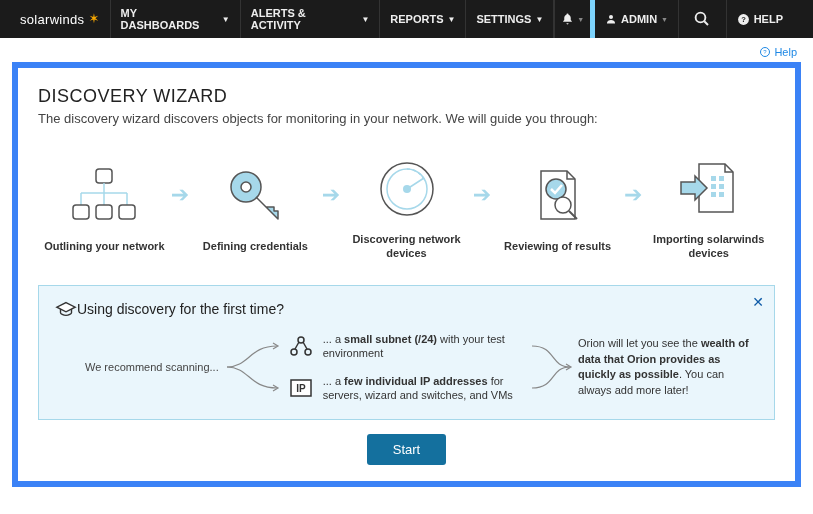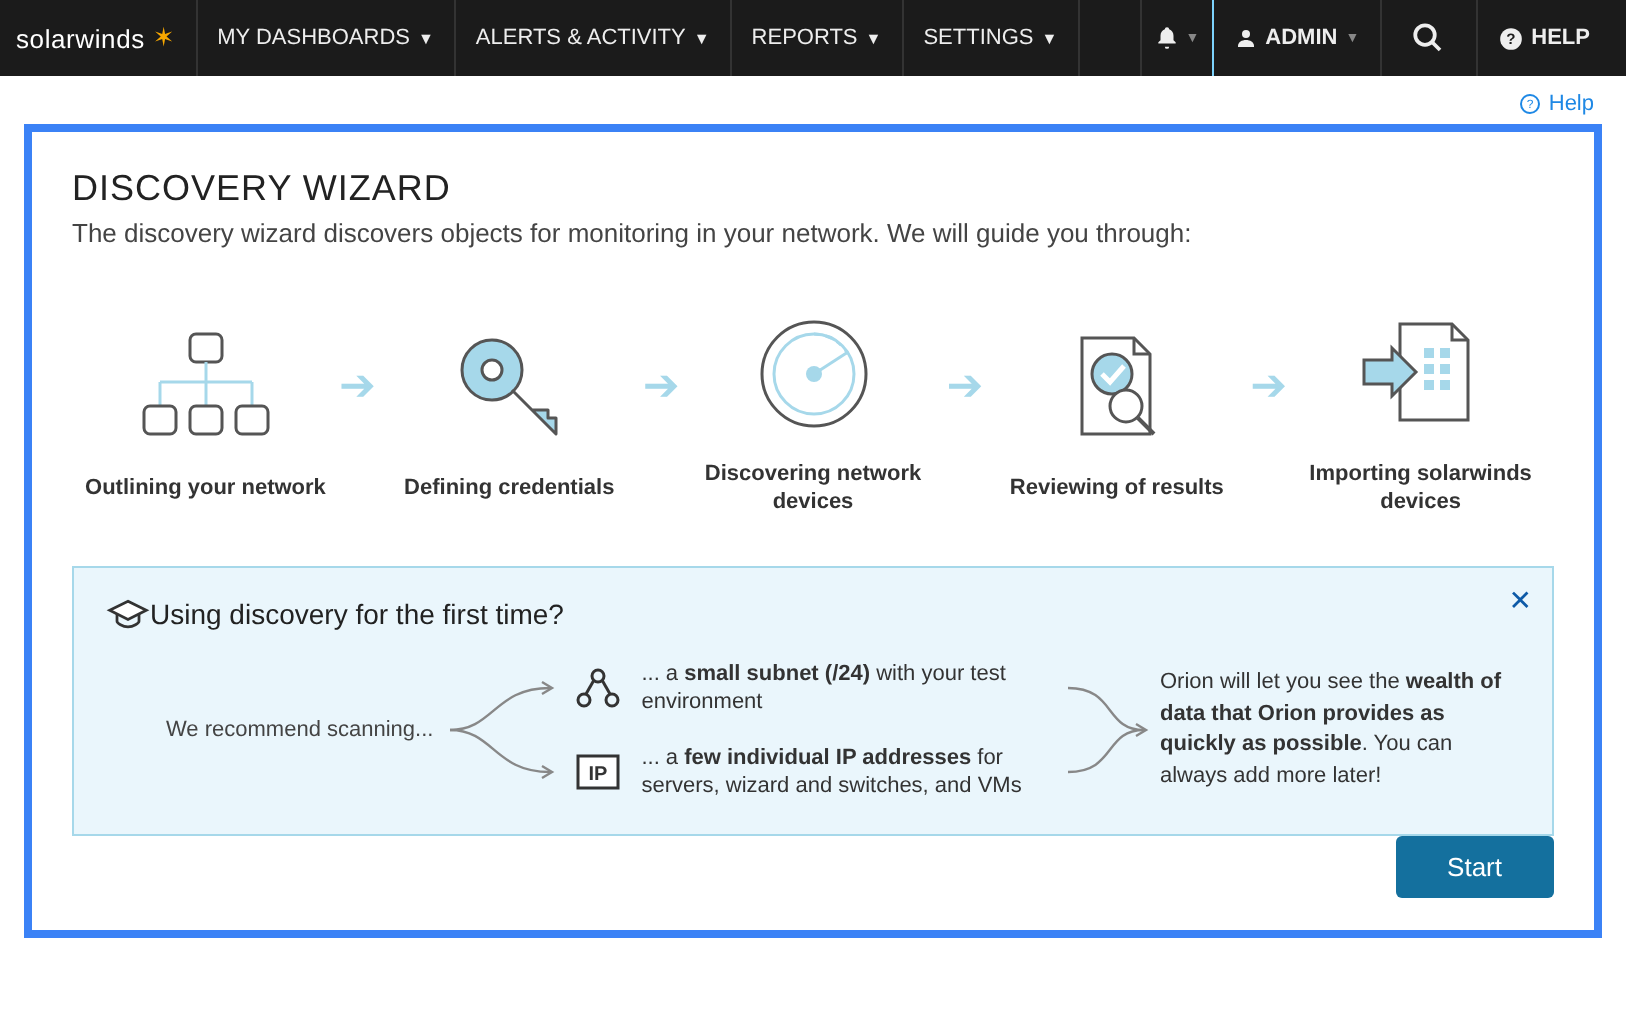--- a/index.html
+++ b/index.html
@@ -1,33 +1,33 @@
 <!DOCTYPE html>
 <html><head>
 <meta charset="utf-8">
 <style>
   * { box-sizing: border-box; margin: 0; padding: 0; }
   body { font-family: Arial, Helvetica, sans-serif; font-size: 12px; color: #333; background: #fff; width: 813px; }
   
-  .topnav { background: #1b1b1b; color: #fff; display: flex; align-items: center; height: 38px; padding: 0 8px; }
+  .topnav { background: #1b1b1b; color: #fff; display: flex; align-items: center; height: 38px; padding: 0 20px; }
   .brand { display: flex; align-items: center; gap: 4px; font-size: 13px; font-weight: 400; margin-right: 10px; letter-spacing: 0.3px; }
   .brand-mark { color: #f7a700; font-size: 13px; transform: translateY(-1px); }
-  .nav-item { color: #eee; font-size: 11px; font-weight: normal; padding: 0 10px; height: 38px; display: flex; align-items: center; gap: 4px; cursor: pointer; }
+  .nav-item { color: #eee; font-size: 11px; font-weight: bold; padding: 0 10px; height: 38px; display: flex; align-items: center; gap: 4px; cursor: pointer; }
   .nav-sep { width: 1px; height: 38px; background: #333; }
   .caret-down { font-size: 8px; }
   .spacer { flex: 1; }
   .icon-btn { width: 36px; height: 38px; display: flex; align-items: center; justify-content: center; cursor: pointer; border-left: 1px solid #333; }
-  .admin-btn { color: #eee; font-size: 11px; font-weight: bold; padding: 0 10px; height: 38px; display: flex; align-items: center; gap: 4px; cursor: pointer; border-left: 1px solid #7dd3fc; }
+  .admin-btn { color: #eee; font-size: 11px; font-weight: bold; padding: 0 10px; height: 38px; display: flex; align-items: center; gap: 4px; cursor: pointer; border-left: 5px solid #7dd3fc; }
   .big-search { width: 48px; }
   .help-btn { display: flex; align-items: center; gap: 4px; padding: 0 10px; height: 38px; font-size: 11px; color: #eee; border-left: 1px solid #333; cursor: pointer; font-weight: bold; }
   
   .helpbar { display: flex; justify-content: flex-end; padding: 8px 16px 4px; }
   .help-link { color: #1e88e5; font-size: 11px; display: flex; align-items: center; gap: 3px; cursor: pointer; }
   
-  .card { border: 4px solid #3b82f6; margin: 0 12px 12px; padding: 18px 20px 16px; background: #fff; }
+  .card { border: 6px solid #3b82f6; margin: 0 12px 12px; padding: 18px 20px 16px; background: #fff; }
   .card h1 { font-size: 18px; font-weight: 400; letter-spacing: 0.5px; color: #222; margin-bottom: 4px; }
   .card p.subtitle { font-size: 13px; color: #444; }
   
   .steps { display: flex; align-items: center; justify-content: space-between; margin: 28px 0 24px; padding: 0 4px; }
   .step { flex: 1; display: flex; flex-direction: column; align-items: center; text-align: center; gap: 8px; }
   .step-icon { height: 70px; display: flex; align-items: center; justify-content: center; }
   .step-label { font-size: 11px; color: #333; font-weight: bold; line-height: 1.3; }
   .step-arrow { color: #a6d8ea; font-size: 22px; padding: 0 4px; transform: translateY(-12px); }
   
   .tip-box { border: 1px solid #a6d8ea; background: #eaf6fc; padding: 14px 16px 16px; position: relative; }
@@ -36,21 +36,21 @@
   .tip-body { display: flex; align-items: center; gap: 0; }
   .tip-left { font-size: 11px; color: #444; padding-left: 30px; white-space: nowrap; }
   .tip-mid { flex: 1; display: flex; align-items: center; }
   .branch { flex: 0 0 70px; }
   .tip-options { display: flex; flex-direction: column; gap: 14px; }
   .tip-opt { display: flex; align-items: center; gap: 10px; font-size: 11px; line-height: 1.3; }
   .tip-opt-icon { width: 28px; height: 24px; display: flex; align-items: center; justify-content: center; }
   .merge { flex: 0 0 50px; }
   .tip-right { font-size: 11px; line-height: 1.4; color: #333; padding-right: 4px; flex: 0 0 180px; }
   
-  .actions { display: flex; justify-content: flex-end; }
+  .actions { display: flex; justify-content: center; margin-top: 14px; }
   .btn-primary { background: #14709e; color: #fff; border: 0; border-radius: 3px; padding: 8px 26px; font-size: 13px; cursor: pointer; }
   
   svg { display: block; }
 </style>
 </head>
 <body>
 
 <div class="topnav">
   <div class="brand">
     <span>solarwinds</span>

